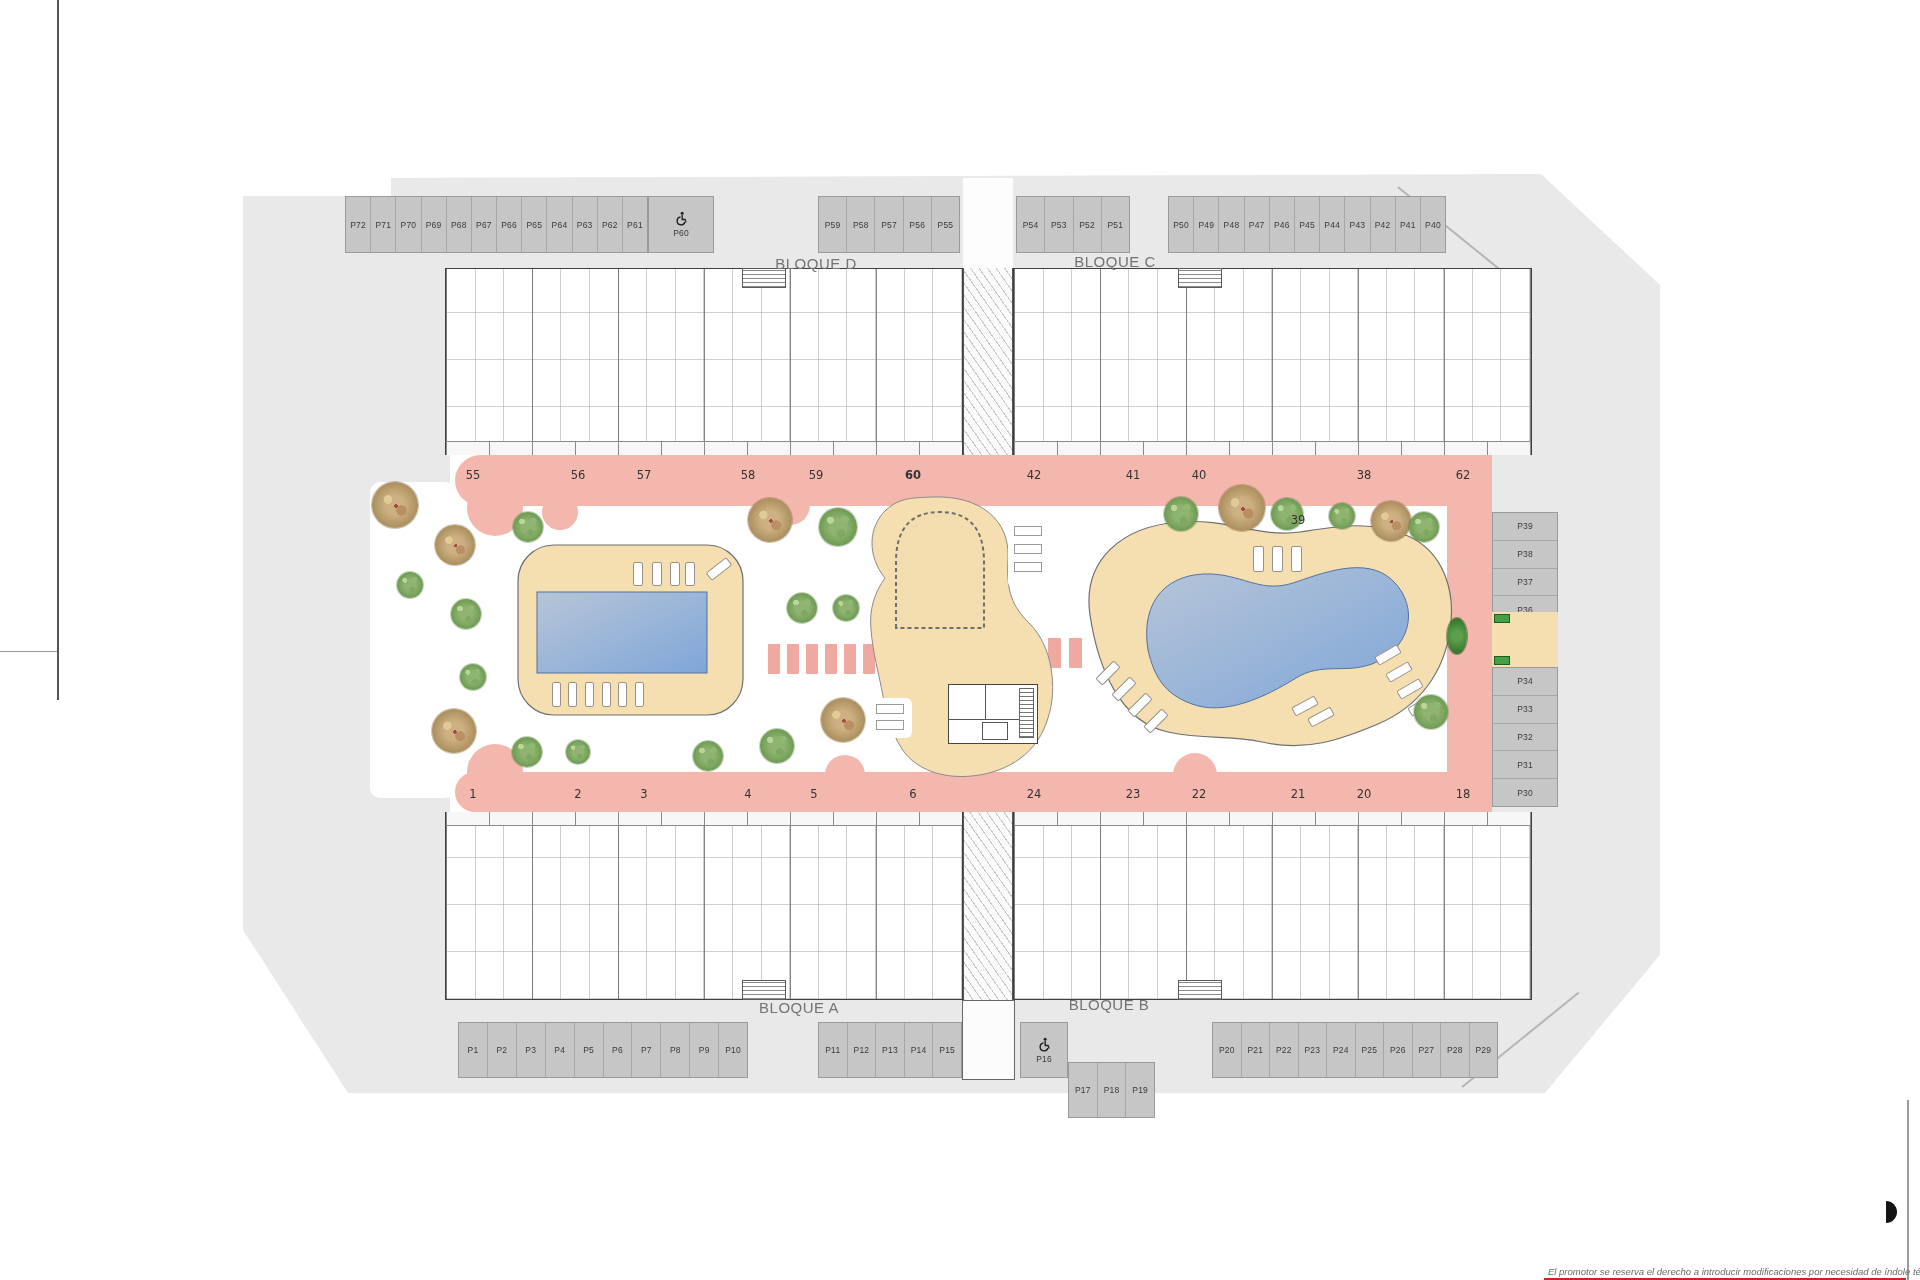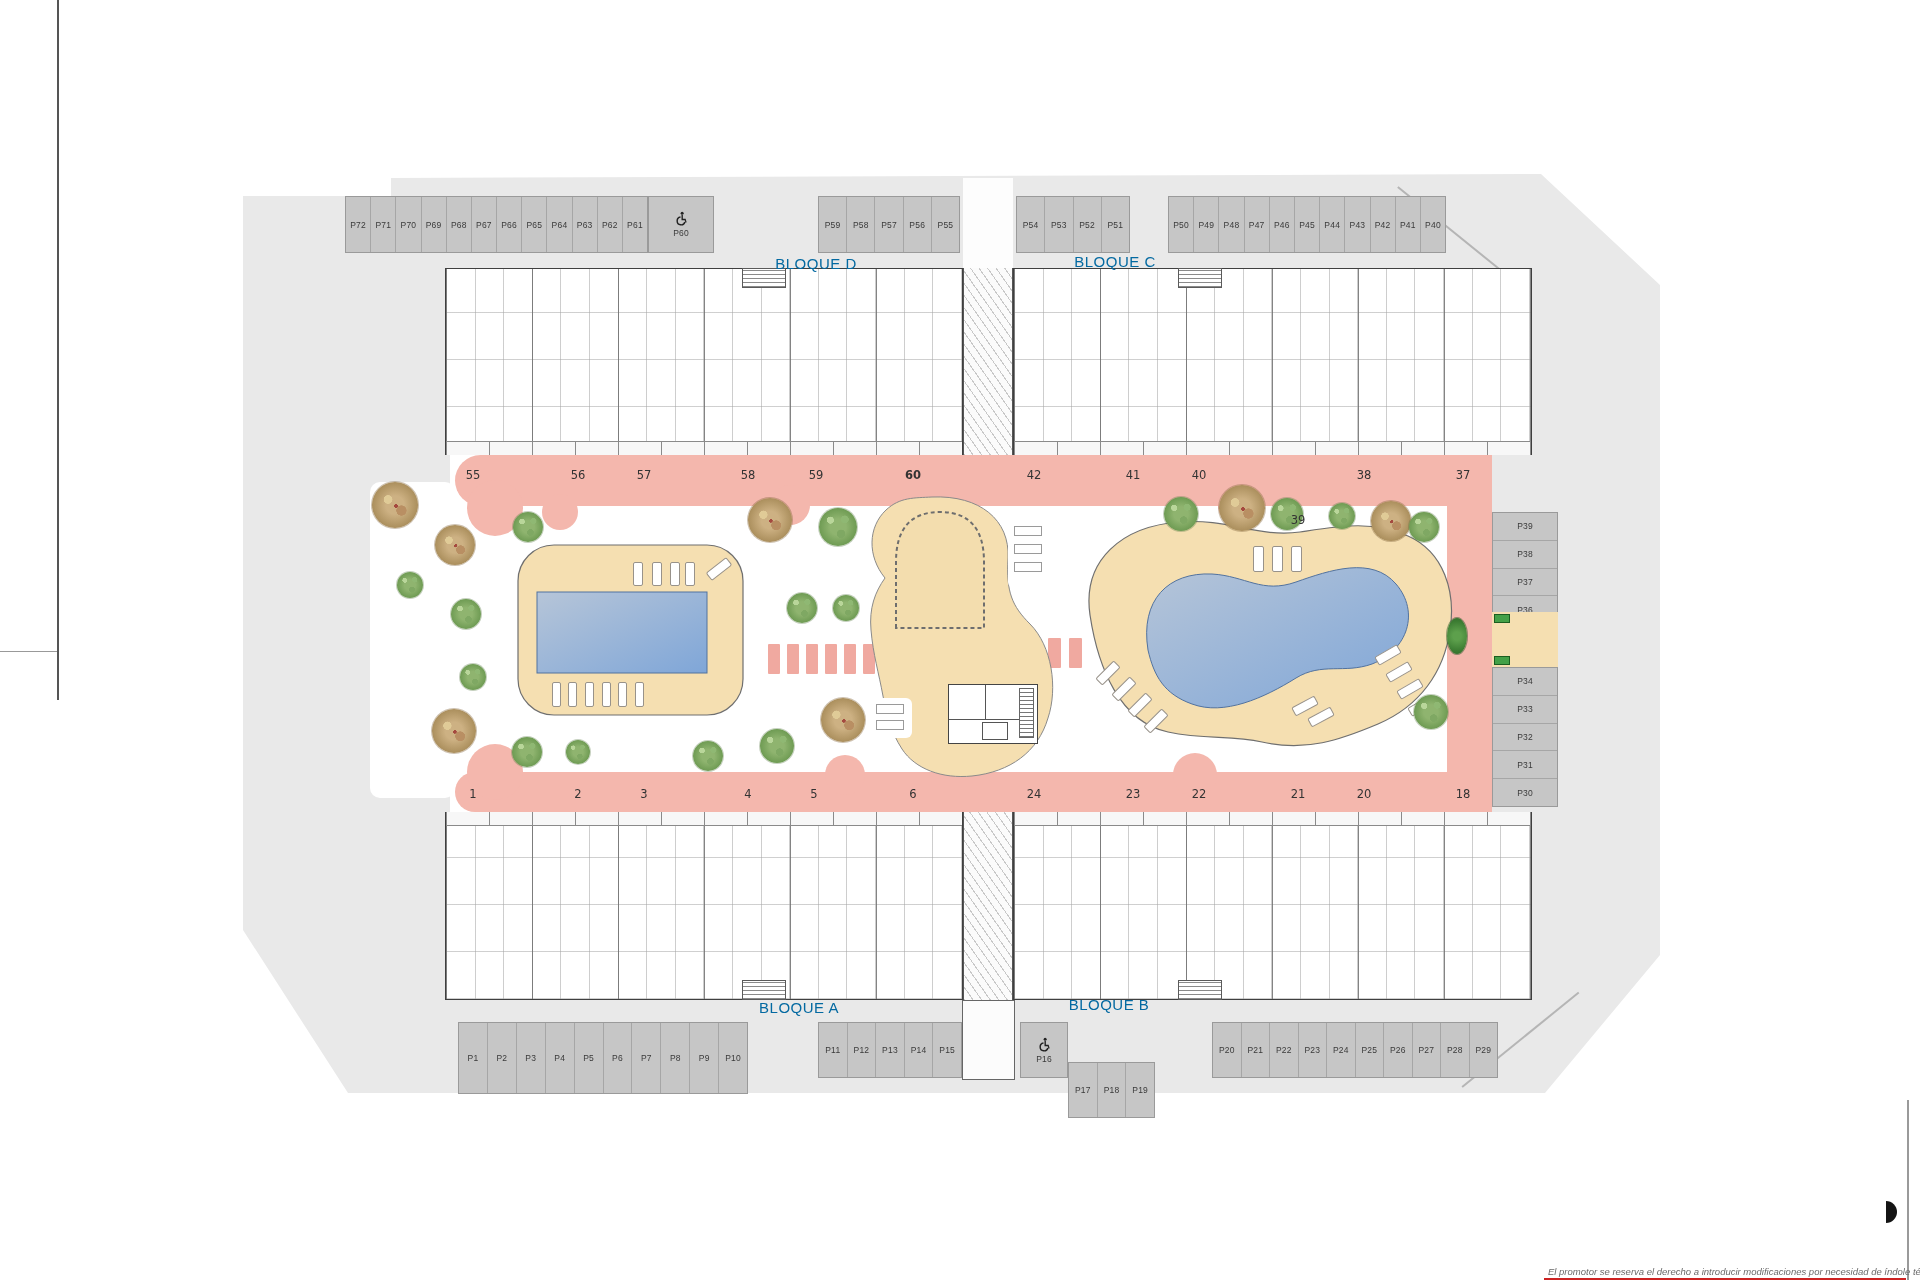--- a/index.html
+++ b/index.html
@@ -103,21 +103,21 @@
     box-shadow:0 0 0 1px rgba(130,100,60,.4);
   }
   .tree.dark{
     border-radius:50%/50%;
     background:radial-gradient(circle, #5da04c 20%, #3d7d33 70%, #2f6b2a 100%);
     box-shadow:0 0 0 1px rgba(40,80,35,.5);
   }
   
   .bloque{
     position:absolute;z-index:8;width:140px;text-align:center;
-    font-size:15px;color:#0369a1;letter-spacing:.5px;
+    font-size:15px;color:#737373;letter-spacing:.5px;
   }
   .frame-line{position:absolute;background:#555;z-index:9;}
   .disclaimer{
     position:absolute;z-index:9;font-size:9.5px;font-style:italic;color:#6a6a6a;white-space:nowrap;
   }
   .red-rule{position:absolute;z-index:9;height:1.5px;background:#cc2222;}
   .half-dot{position:absolute;z-index:9;width:11px;height:22px;background:#141414;border-radius:0 11px 11px 0;}
 </style>
 </head>
 <body>
@@ -309,21 +309,21 @@
     <div class="pslot">
       <span class="plabel">P42</span>
     </div>
     <div class="pslot">
       <span class="plabel">P41</span>
     </div>
     <div class="pslot">
       <span class="plabel">P40</span>
     </div>
   </div>
-<div class="pgroup" style="left: 458px; top: 1022px; width: 290px; height: 72px;">
+<div class="pgroup" style="left: 458px; top: 1022px; width: 290px; height: 56px;">
     <div class="pslot">
       <span class="plabel">P1</span>
     </div>
     <div class="pslot">
       <span class="plabel">P2</span>
     </div>
     <div class="pslot">
       <span class="plabel">P3</span>
     </div>
     <div class="pslot">
@@ -456,21 +456,21 @@
 <div class="tnum" style="left: 578px; top: 468px;">56</div>
 <div class="tnum" style="left: 644px; top: 468px;">57</div>
 <div class="tnum" style="left: 748px; top: 468px;">58</div>
 <div class="tnum" style="left: 816px; top: 468px;">59</div>
 <div class="tnum" style="left: 913px; top: 468px; font-weight: bold;">60</div>
 <div class="tnum" style="left: 1034px; top: 468px;">42</div>
 <div class="tnum" style="left: 1133px; top: 468px;">41</div>
 <div class="tnum" style="left: 1199px; top: 468px;">40</div>
 <div class="tnum" style="left: 1298px; top: 468px; margin-top: 45px;">39</div>
 <div class="tnum" style="left: 1364px; top: 468px;">38</div>
-<div class="tnum" style="left: 1463px; top: 468px;">37</div>
+<div class="tnum" style="left: 1463px; top: 468px;">62</div>
 <div class="tnum" style="left: 473px; top: 787px;">1</div>
 <div class="tnum" style="left: 578px; top: 787px;">2</div>
 <div class="tnum" style="left: 644px; top: 787px;">3</div>
 <div class="tnum" style="left: 748px; top: 787px;">4</div>
 <div class="tnum" style="left: 814px; top: 787px;">5</div>
 <div class="tnum" style="left: 913px; top: 787px;">6</div>
 <div class="tnum" style="left: 1034px; top: 787px;">24</div>
 <div class="tnum" style="left: 1133px; top: 787px;">23</div>
 <div class="tnum" style="left: 1199px; top: 787px;">22</div>
 <div class="tnum" style="left: 1298px; top: 787px;">21</div>

